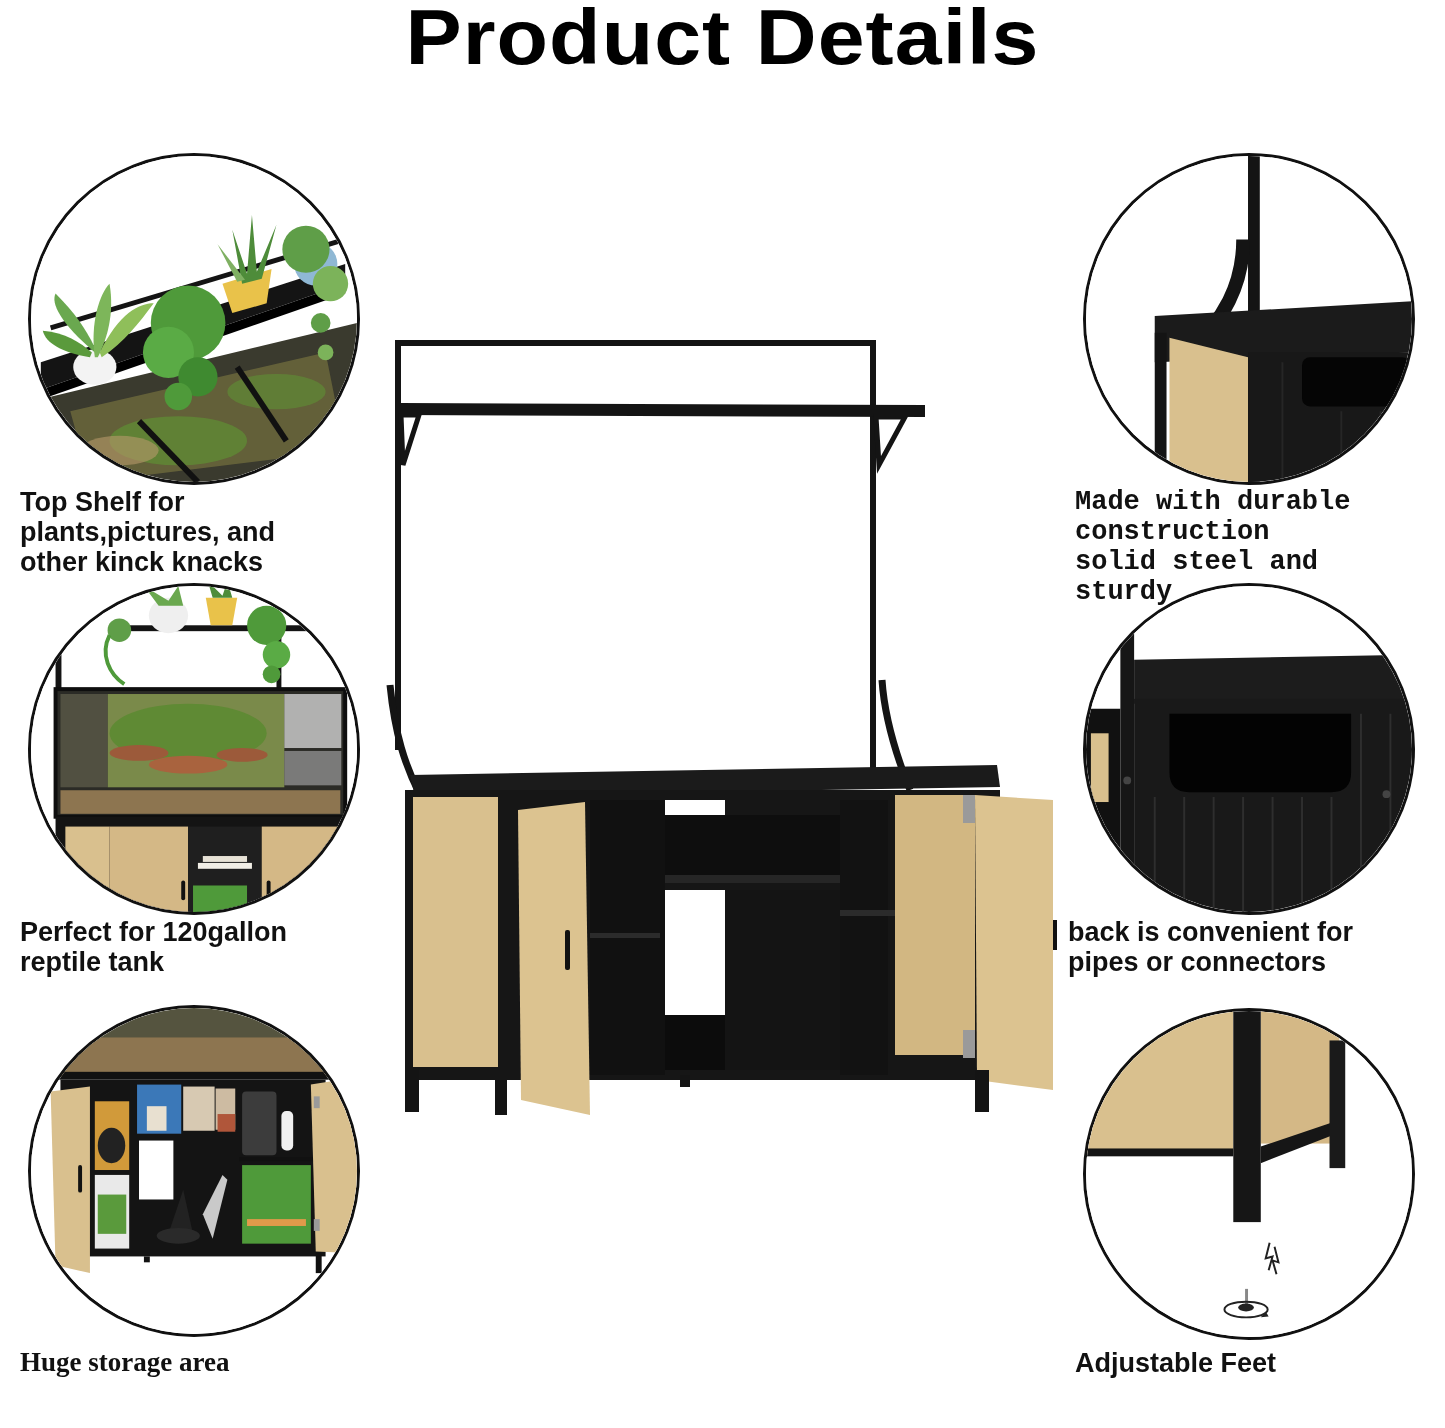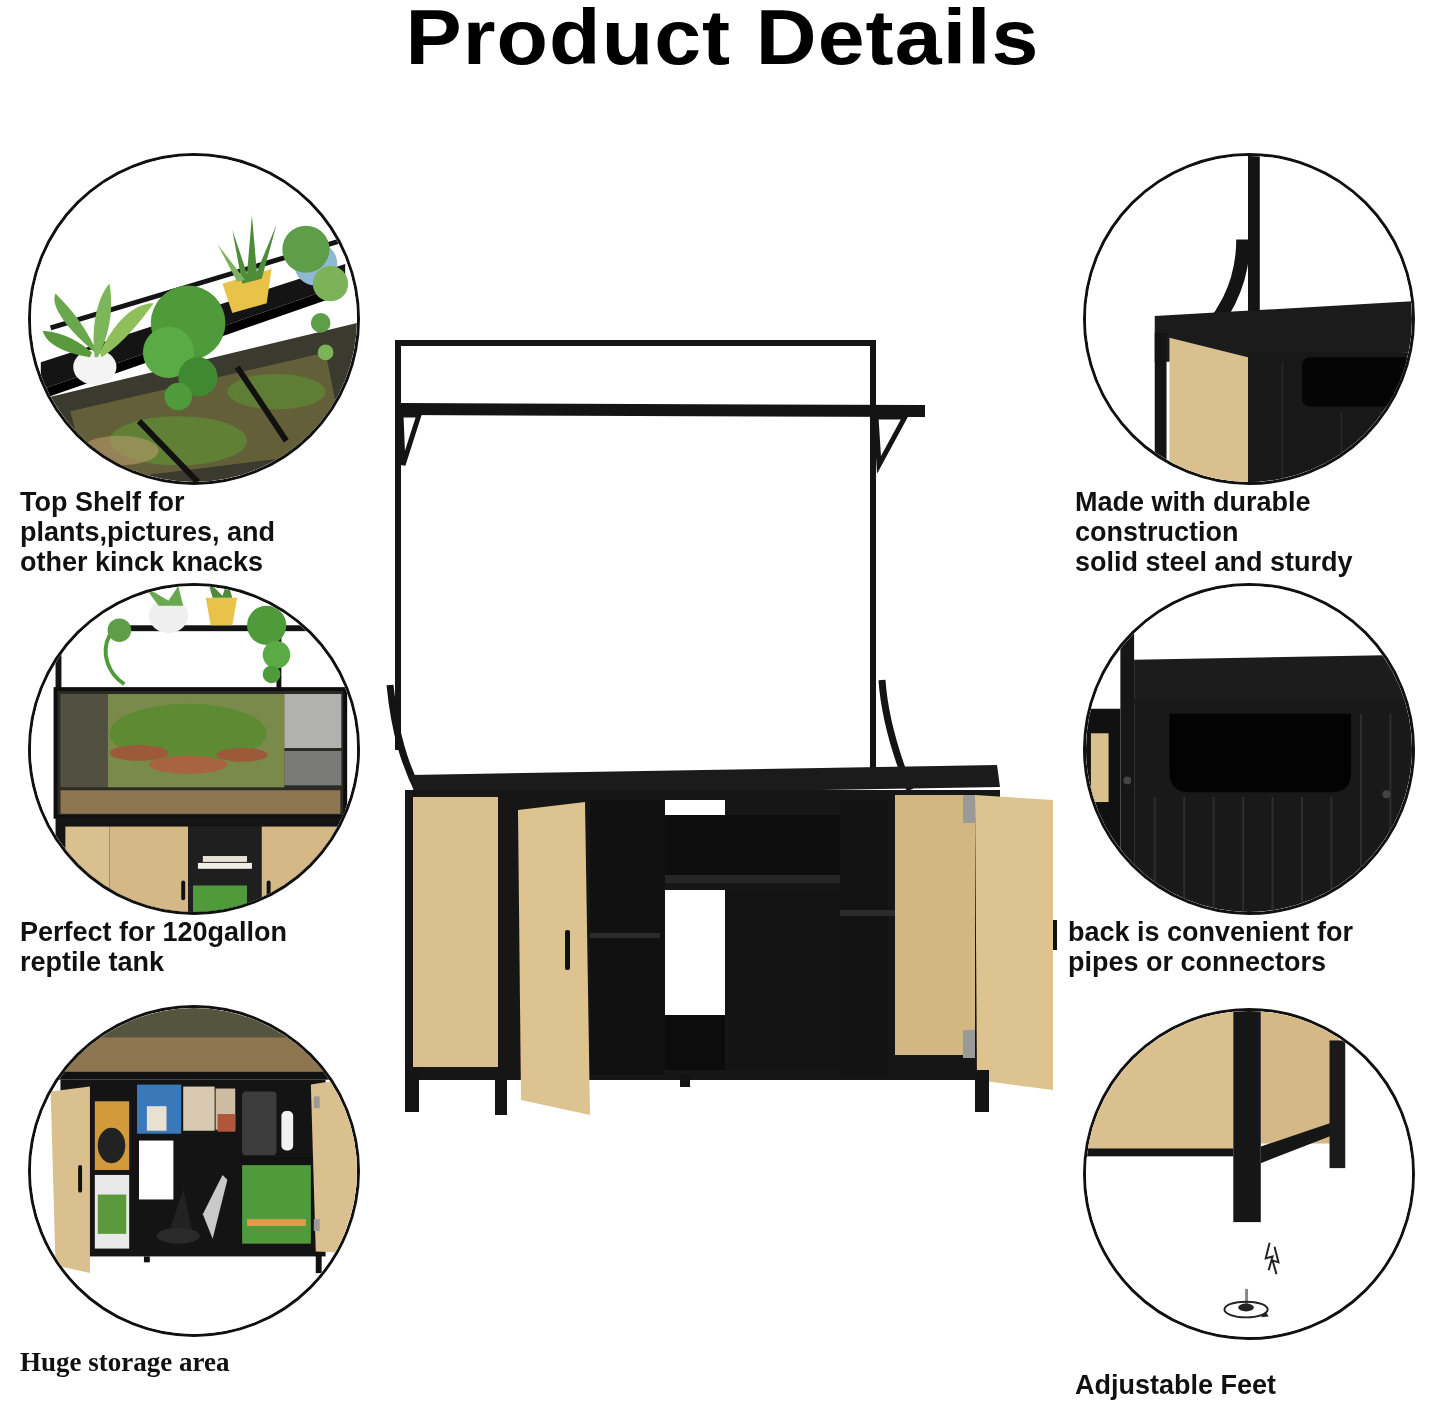--- a/index.html
+++ b/index.html
@@ -205,21 +205,21 @@
     <polygon points="70,163 332,148 332,200 70,210" fill="#1b1b1b"></polygon>
     <rect x="70" y="180" width="12" height="152" fill="#141414"></rect>
     <polygon points="85,185 165,205 165,332 85,332" fill="#d9c08e"></polygon>
     <rect x="165" y="200" width="167" height="132" fill="#181818"></rect>
     <rect x="220" y="205" width="110" height="50" rx="8" fill="#050505"></rect>
     <line x1="200" y1="210" x2="200" y2="332" stroke="#262626" stroke-width="2"></line>
     <line x1="260" y1="260" x2="260" y2="332" stroke="#262626" stroke-width="2"></line>
     <line x1="300" y1="260" x2="300" y2="332" stroke="#262626" stroke-width="2"></line>
   </svg>
 </div>
-<div class="caption" style="left:1075px; top:487px; width:350px;">
+<div class="caption" style="left:1075px; top:487px; width:350px;font-family:Liberation Mono, monospace;">
   <span>Made with durable</span>
   <span>construction</span>
   <span>solid steel and sturdy</span>
 </div>
 
 <div class="circle" style="left:1083px; top:583px; width:332px; height:332px;">
   <svg viewBox="0 0 332 332">
     <rect x="0" y="0" width="332" height="332" fill="#ffffff"></rect>
     <rect x="35" y="0" width="14" height="332" fill="#161616"></rect>
     <polygon points="49,75 332,70 332,115 49,120" fill="#1c1c1c"></polygon>
@@ -259,15 +259,15 @@
 
     <path d="M187,236 L183,252 L190,250 L186,264" stroke="#222" stroke-width="2" fill="none"></path>
     <path d="M192,240 L196,256 L190,254 L194,268" stroke="#222" stroke-width="2" fill="none"></path>
 
     <rect x="162" y="283" width="3" height="18" fill="#888"></rect>
     <ellipse cx="163" cy="302" rx="8" ry="4" fill="#222"></ellipse>
     <ellipse cx="163" cy="304" rx="22" ry="8" fill="none" stroke="#222" stroke-width="2"></ellipse>
     <polygon points="183,306 178,312 186,311" fill="#222"></polygon>
   </svg>
 </div>
-<div class="caption" style="left:1075px; top:1348px; width:350px;margin-top:22px;">
+<div class="caption" style="left:1075px; top:1348px; width:350px;">
   <span>Adjustable Feet</span>
 </div>
 
 </body></html>

